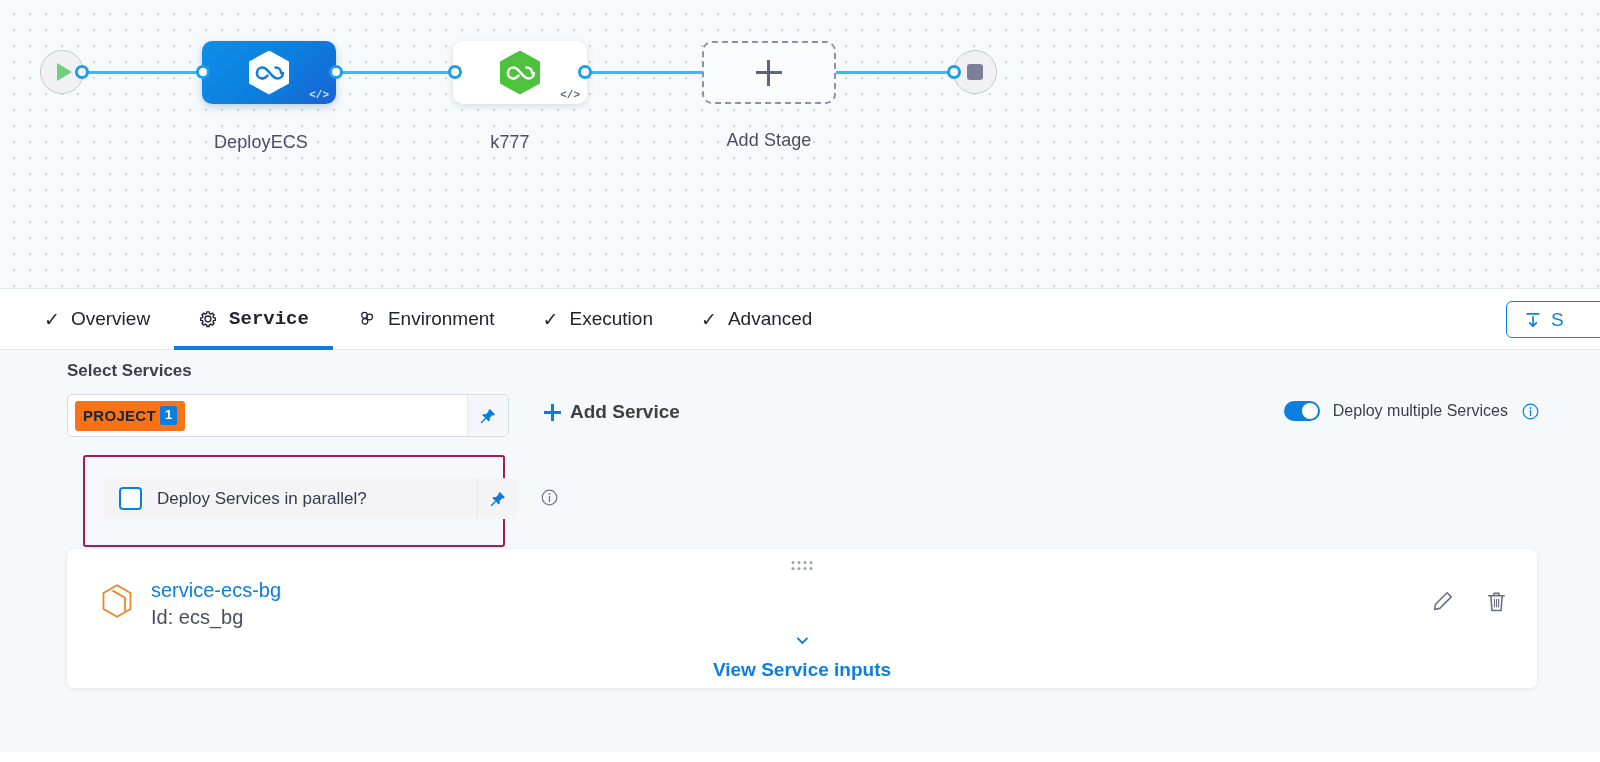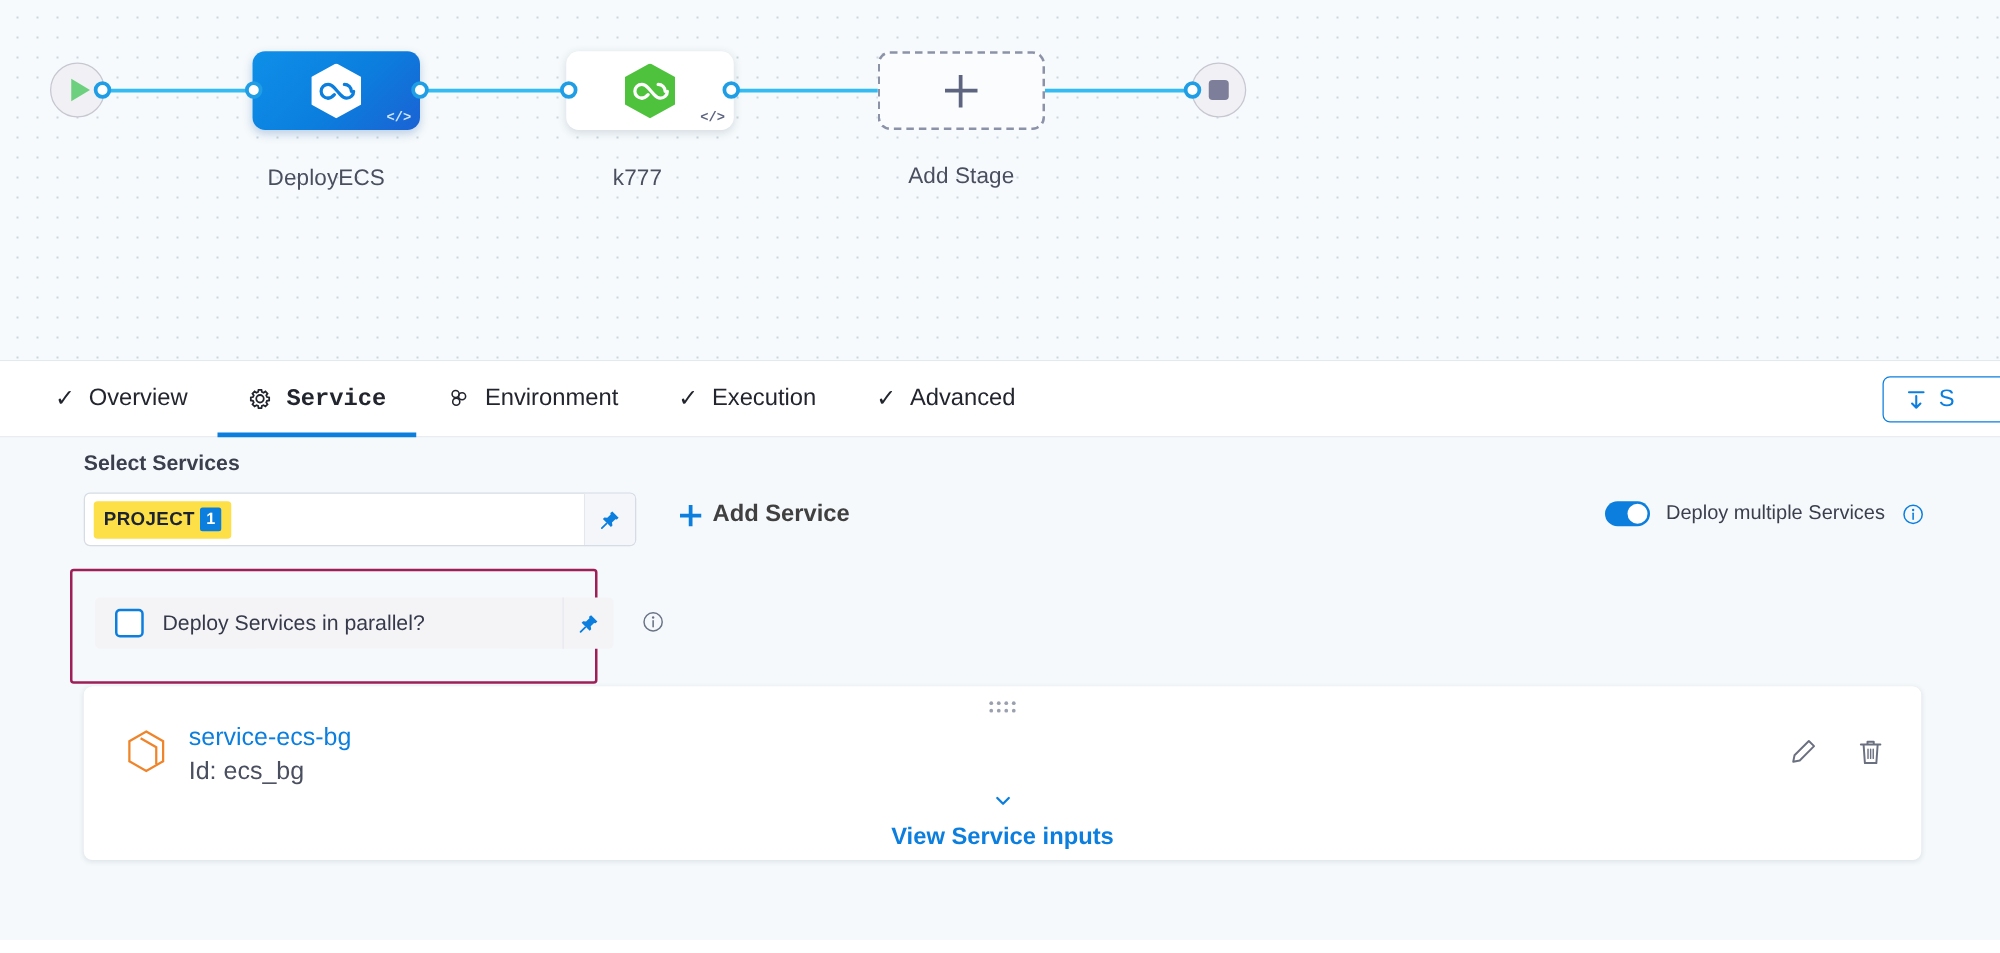--- a/index.html
+++ b/index.html
@@ -173,21 +173,21 @@
     position: absolute; left: 67px; top: 433px;
     width: 442px; height: 43px;
     background: #ffffff;
     border: 1px solid #d6dce5;
     border-radius: 5px;
     display: flex; align-items: center;
   }
   .chip {
     margin-left: 7px;
     height: 30px;
-    background: #fde047;
+    background: #f97316;
     border-radius: 3px;
     display: flex; align-items: center; gap: 0;
     padding: 0 8px;
     font-size: 15px; font-weight: bold; color: #1c2331;
     letter-spacing: .3px;
   }
   .chip-count {
     margin-left: 4px;
     background: #0b7ede; color: #ffffff;
     border-radius: 2px;
@@ -224,21 +224,21 @@
     width: 36px; height: 20px; border-radius: 10px;
     background: #0b7ede; position: relative; cursor: pointer;
   }
   .toggle .knob {
     position: absolute; right: 2px; top: 2px;
     width: 16px; height: 16px; border-radius: 50%; background: #ffffff;
   }
   .toggle-label { font-size: 16px; color: #3b3f4d; }
 
   .highlight-box {
-    position: absolute; left: 56px; top: 494px;
+    position: absolute; left: 83px; top: 494px;
     width: 422px; height: 92px;
     border: 2px solid #9e1f57;
     border-radius: 3px;
   }
   .parallel-row {
     position: absolute; left: 18px; top: 21px;
     width: 415px; height: 41px;
     background: #f4f4f7;
     border-radius: 4px;
     display: flex; align-items: center;

